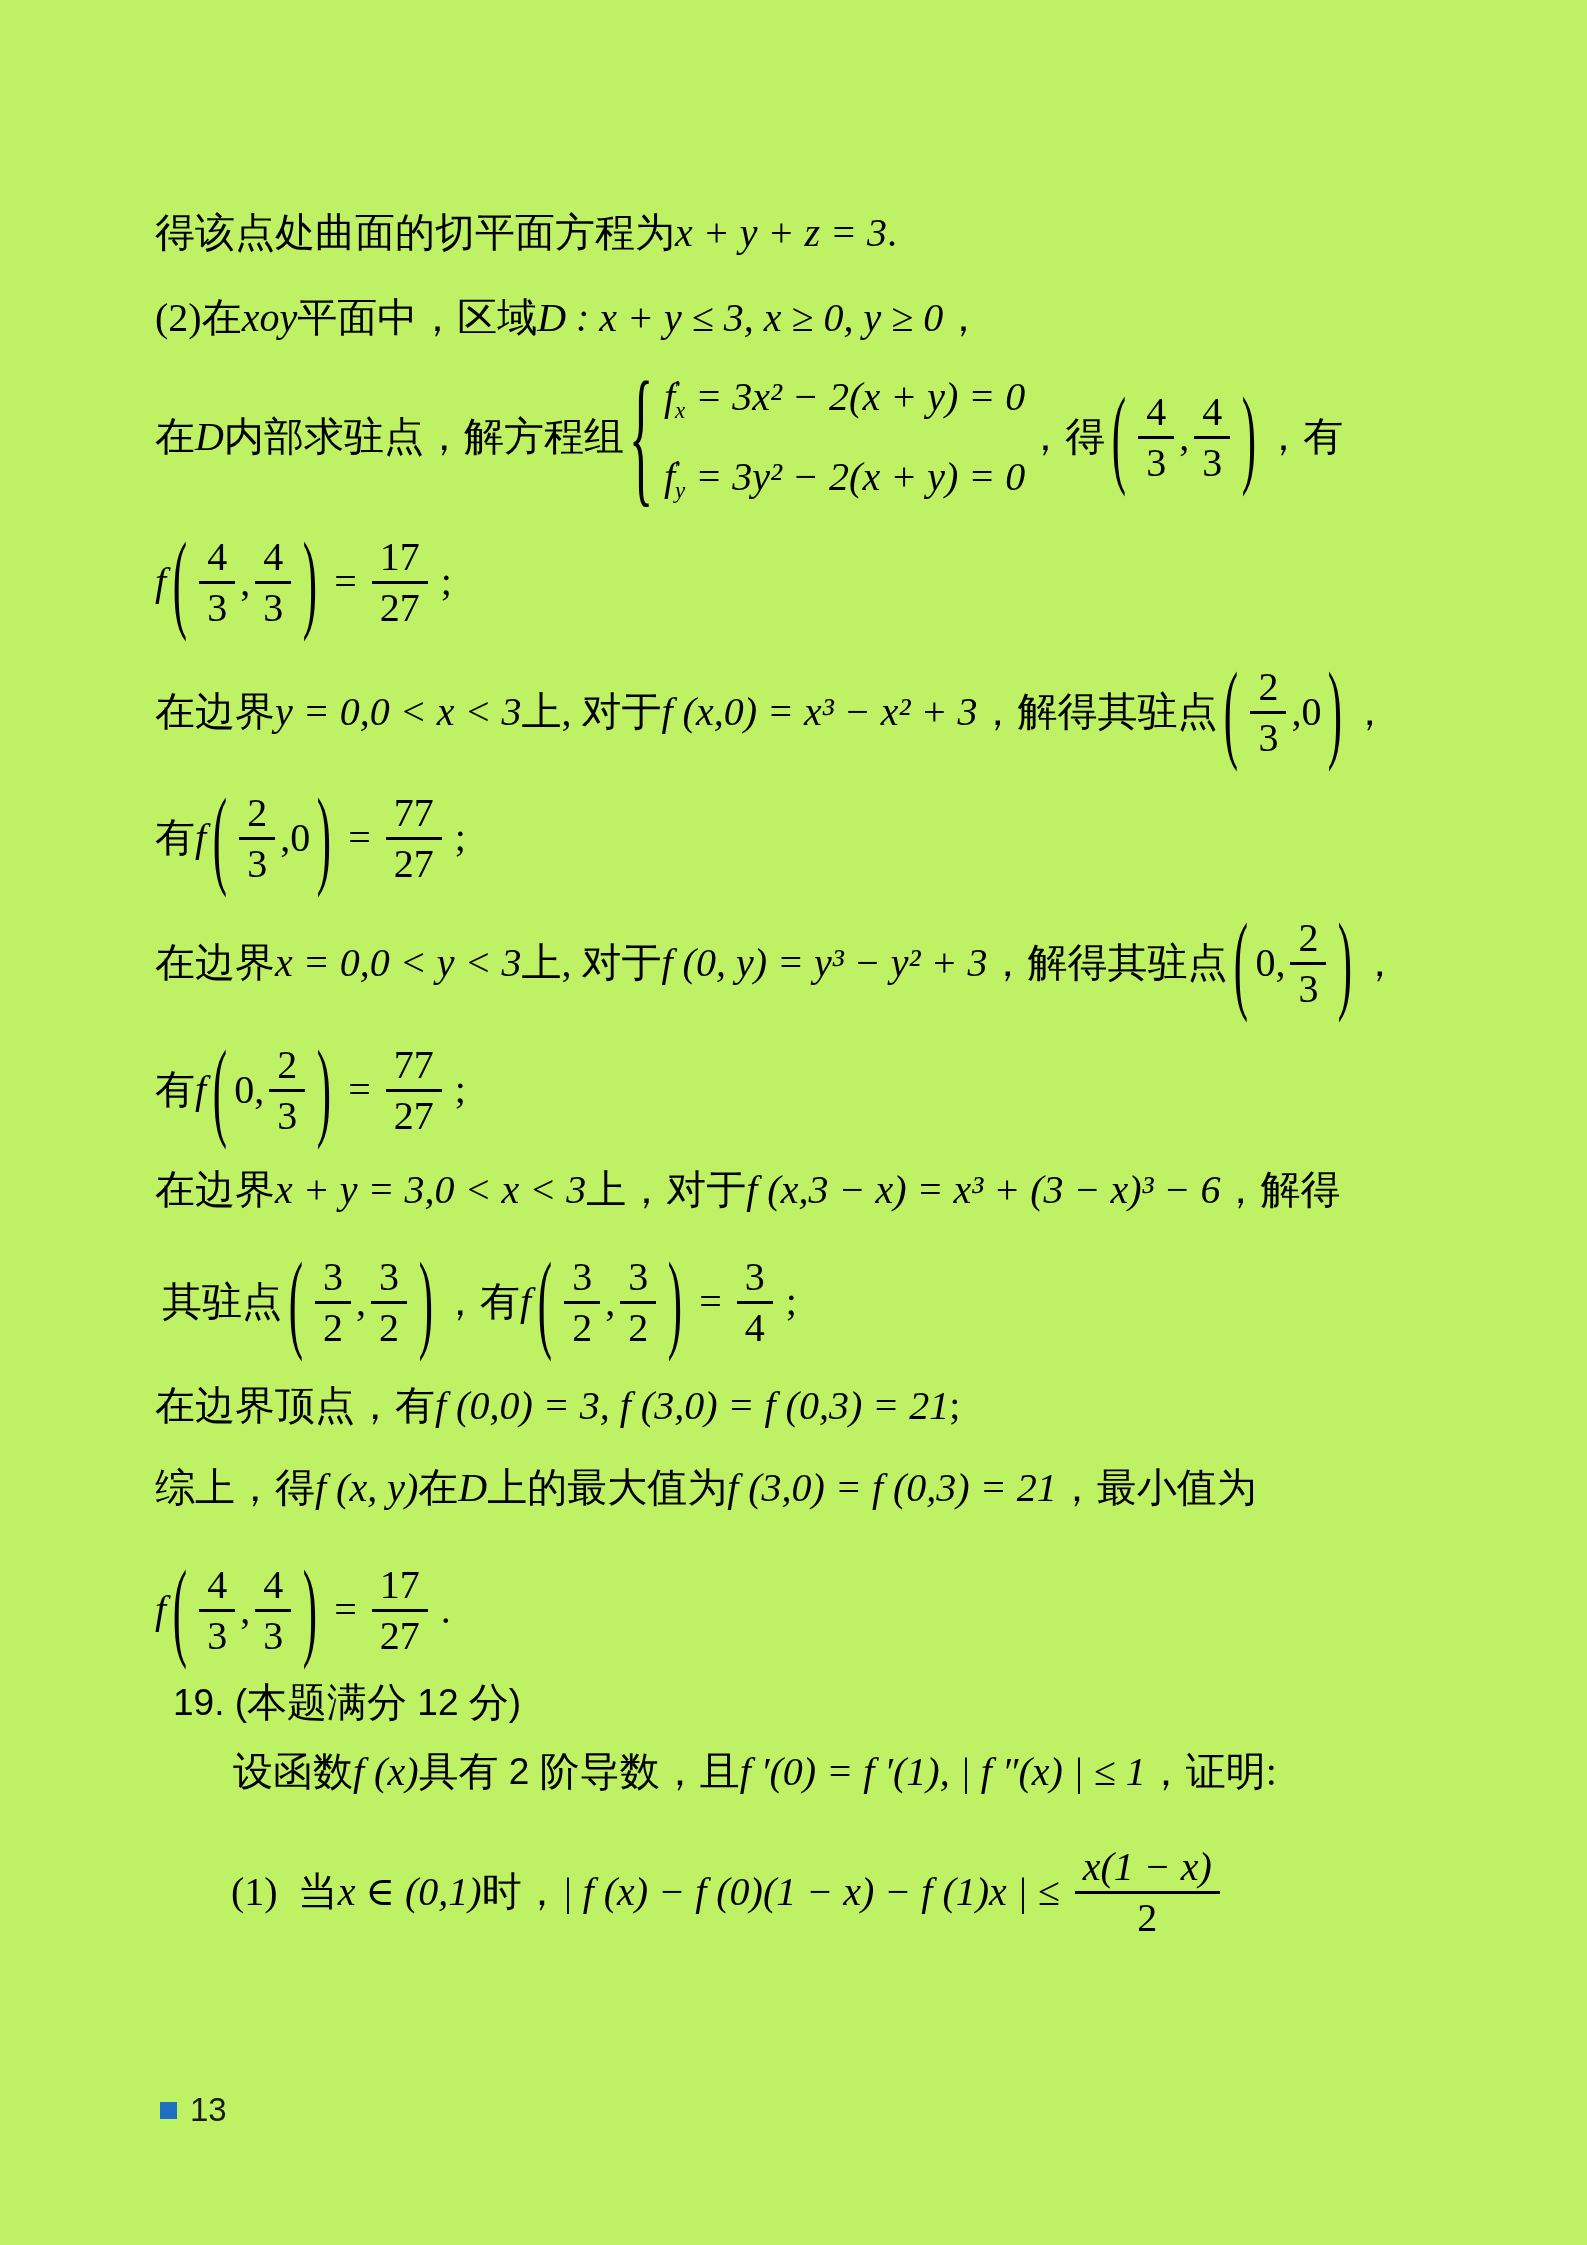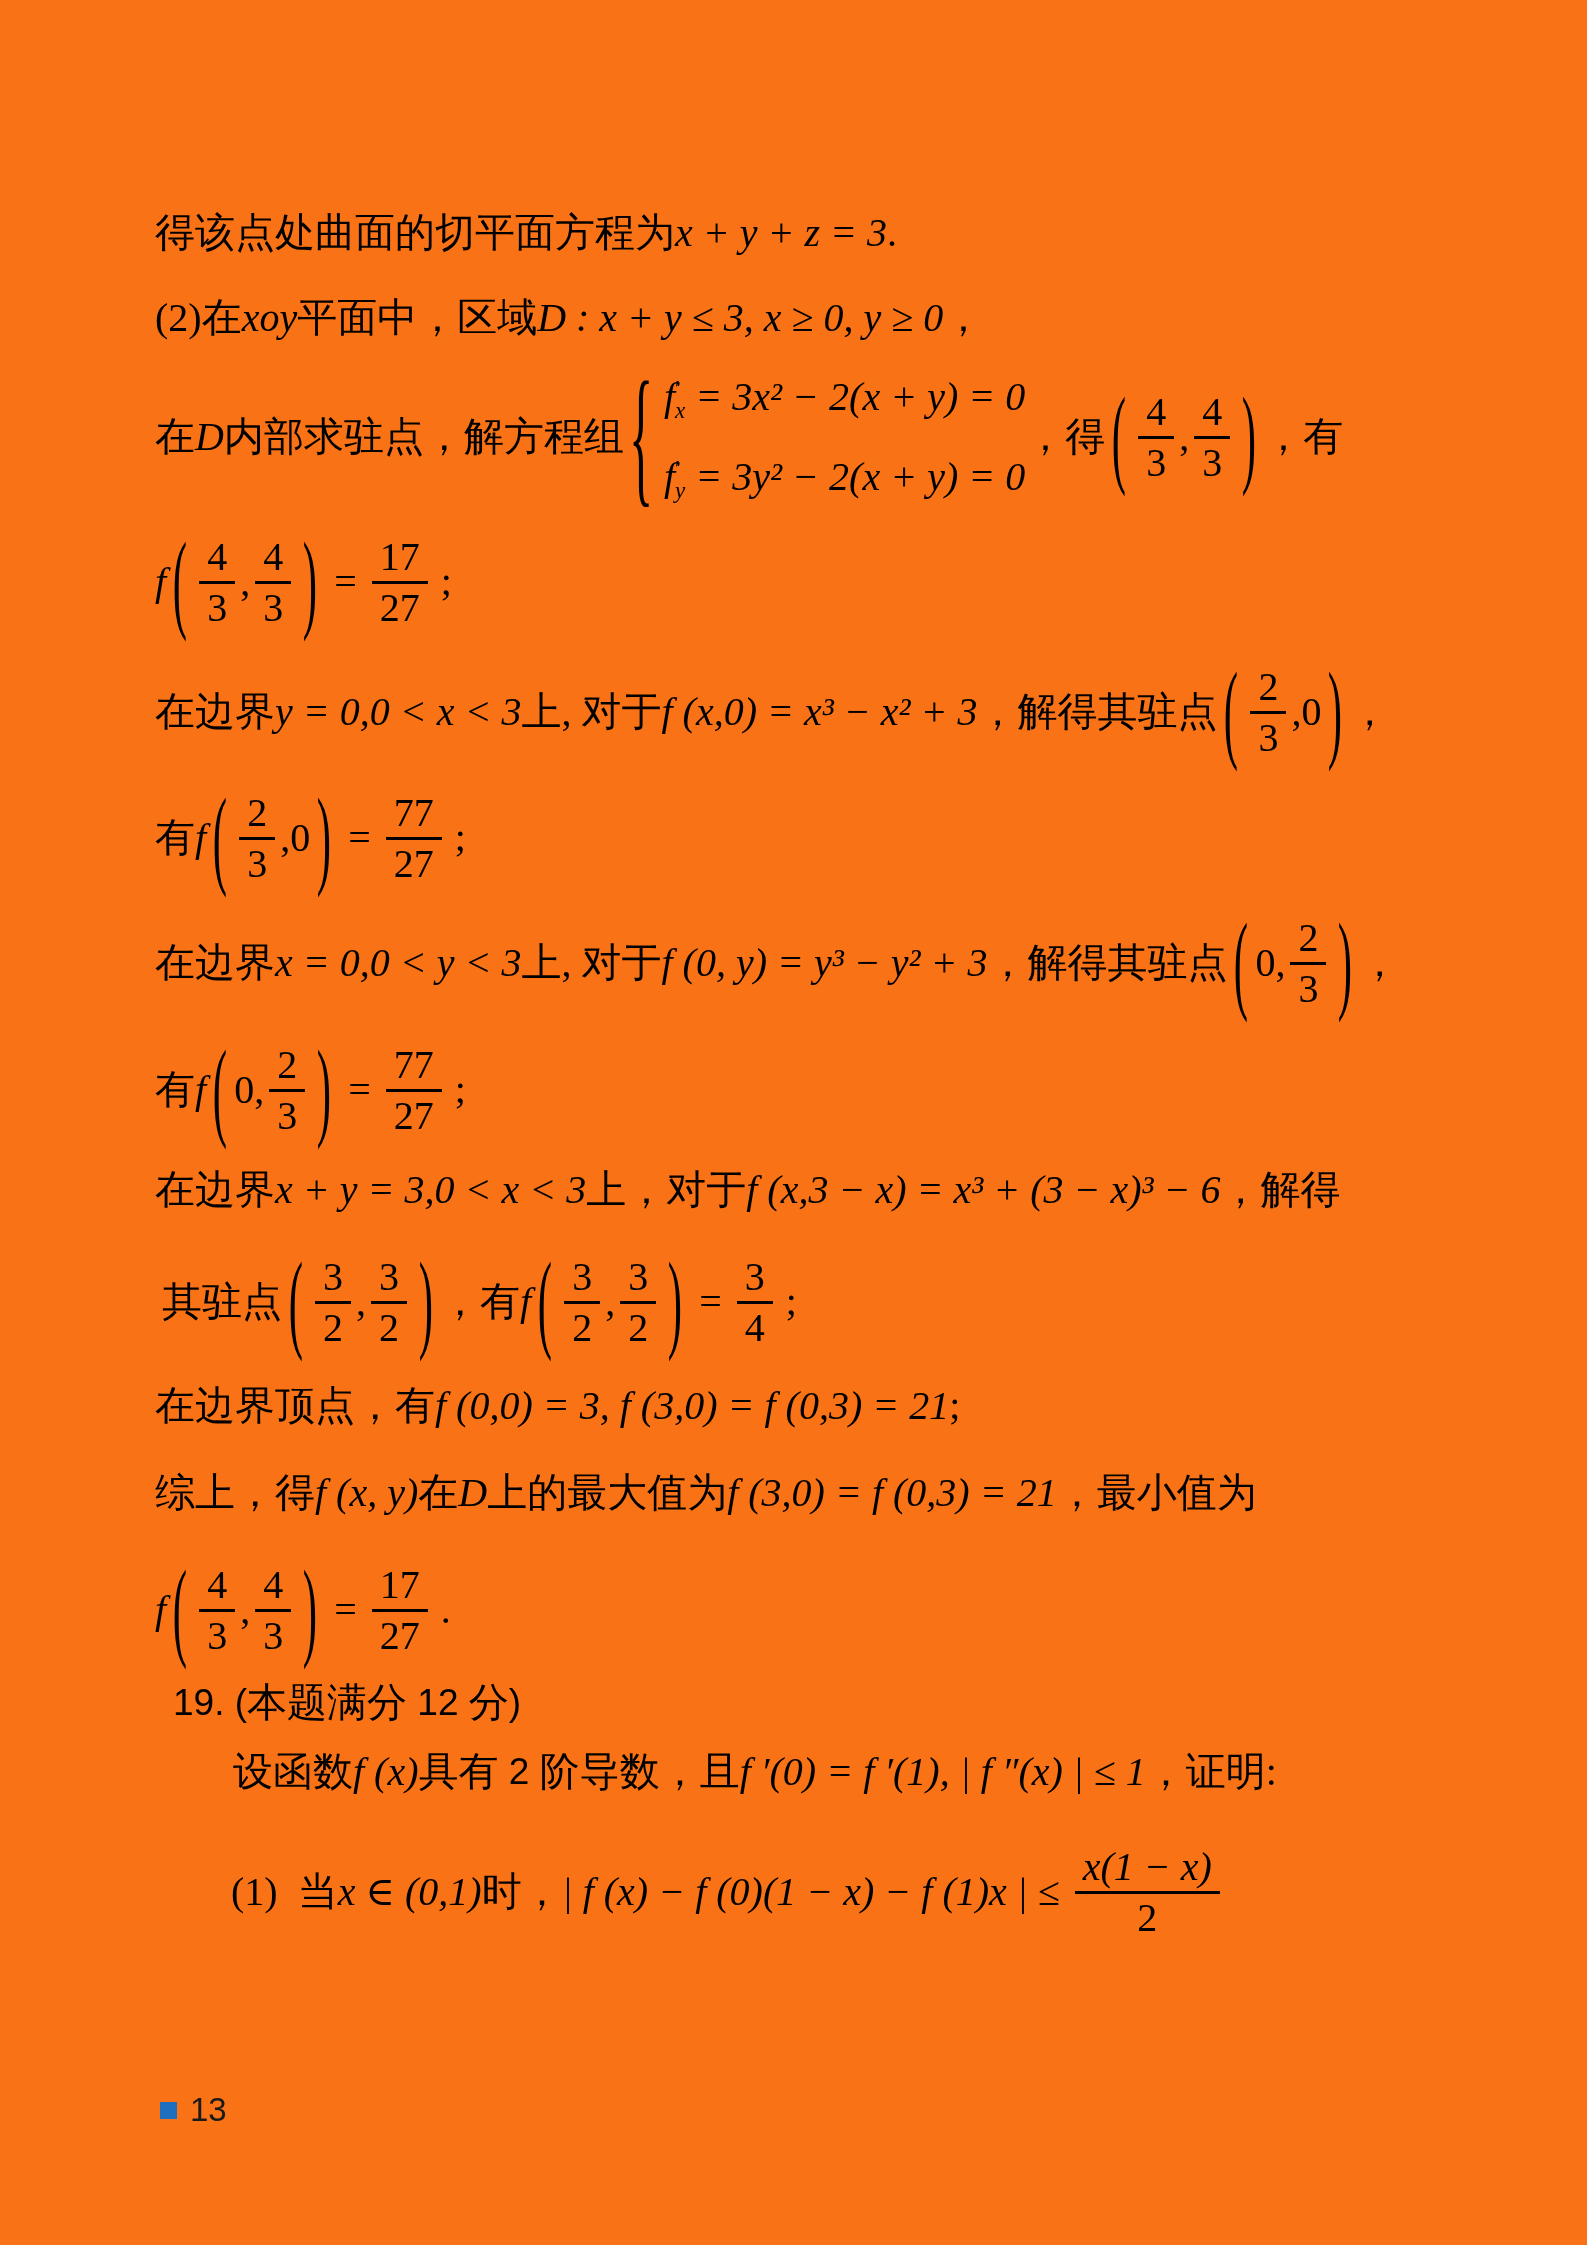--- a/index.html
+++ b/index.html
@@ -1,20 +1,20 @@
 <!DOCTYPE html>
 <html><head>
 <meta charset="utf-8">
 <style>
   * { box-sizing: border-box; }
   html,body { margin:0; padding:0; background:#e8e8e8; }
   .page {
     position: relative;
     width: 1587px; height: 2245px;
-    background: #f97316;
+    background: #bef264;
     color: #000000;
     font-family: "Liberation Serif", "DejaVu Serif", serif;
     overflow: hidden;
   }
   .line {
     position: absolute;
     display: flex;
     align-items: center;
     white-space: pre;
     font-size: 40px;
@@ -188,21 +188,21 @@
     </span>
     <span class="eqsign">=</span>
     <span class="frac"><span class="num">3</span><span class="den">4</span></span>
     <span class="rm tail">;</span>
   </div>
 
   <div class="line" style="left:155px; top:1376px; height:60px;">
     <span class="cn">在边界顶点，有</span><span class="m">f (0,0) = 3, f (3,0) = f (0,3) = 21</span><span class="rm">;</span>
   </div>
 
-  <div class="line" style="left:155px; top:1458px; height:60px;align-items:flex-end;">
+  <div class="line" style="left:155px; top:1458px; height:60px;">
     <span class="cn">综上，得</span><span class="m">f (x, y)</span><span class="cn">在</span><span class="m">D</span><span class="cn">上的最大值为</span><span class="m">f (3,0) = f (0,3) = 21</span><span class="cn">，最小值为</span>
   </div>
 
   <div class="line" style="left:155px; top:1540px; height:140px;">
     <span class="m">f</span>
     <span class="pgroup">
       <span class="bp">(</span>
       <span class="frac"><span class="num">4</span><span class="den">3</span></span>
       <span class="rm">,</span>
       <span class="frac"><span class="num">4</span><span class="den">3</span></span>

